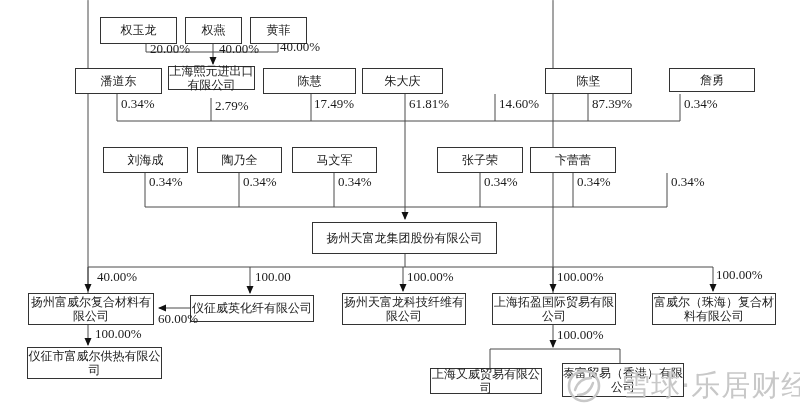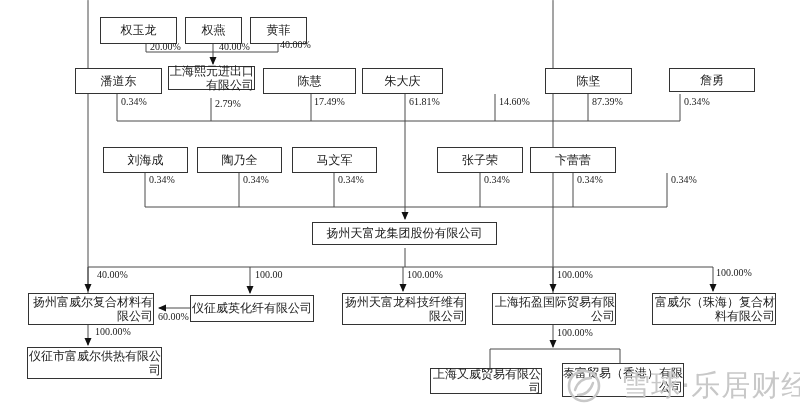--- a/index.html
+++ b/index.html
@@ -4,25 +4,25 @@
 <style>
   html,body{margin:0;padding:0;background:#fff;}
   #canvas{
     position:relative;width:800px;height:406px;background:#ffffff;overflow:hidden;
     font-family:"DejaVu Serif","Liberation Serif",serif;
   }
   .wires{position:absolute;left:0;top:0;z-index:1;}
   .node{
     position:absolute;z-index:2;box-sizing:border-box;
     border:1.4px solid #333333;background:#ffffff;color:#1a1a1a;
-    display:flex;align-items:center;justify-content:center;text-align:right;
+    display:flex;align-items:center;justify-content:center;text-align:center;
     font-size:12px;line-height:1.18;padding:0;letter-spacing:0;
   }
   .pct{
-    position:absolute;z-index:2;font-size:10px;color:#1a1a1a;white-space:nowrap;
+    position:absolute;z-index:2;font-size:13px;color:#1a1a1a;white-space:nowrap;
     font-family:"Liberation Serif","DejaVu Serif",serif;
   }
   .watermark{
     position:absolute;z-index:3;display:flex;align-items:center;gap:19px;
     color:#c8c8c8;font-size:29px;white-space:nowrap;letter-spacing:1px;
     font-family:"DejaVu Sans","Liberation Sans",sans-serif;
   }
 </style>
 </head>
 <body>
@@ -84,21 +84,21 @@
   <div class="node" style="left:292px;top:147px;width:85px;height:26px">马文军</div>
   <div class="node" style="left:437px;top:147px;width:86px;height:26px">张子荣</div>
   <div class="node" style="left:530px;top:147px;width:86px;height:26px">卞蕾蕾</div>
   <span class="pct" style="left:149px;top:174px">0.34%</span>
   <span class="pct" style="left:243px;top:174px">0.34%</span>
   <span class="pct" style="left:338px;top:174px">0.34%</span>
   <span class="pct" style="left:484px;top:174px">0.34%</span>
   <span class="pct" style="left:577px;top:174px">0.34%</span>
   <span class="pct" style="left:671px;top:174px">0.34%</span>
 
-  <div class="node" style="left:312px;top:222px;width:185px;height:23px">扬州天富龙集团股份有限公司</div>
+  <div class="node" style="left:312px;top:222px;width:185px;height:32px">扬州天富龙集团股份有限公司</div>
 
   <span class="pct" style="left:97px;top:269px">40.00%</span>
   <span class="pct" style="left:255px;top:269px">100.00</span>
   <span class="pct" style="left:407px;top:269px">100.00%</span>
   <span class="pct" style="left:557px;top:269px">100.00%</span>
   <span class="pct" style="left:716px;top:267px">100.00%</span>
 
   <div class="node" style="left:28px;top:293px;width:126px;height:32px">扬州富威尔复合材料有限公司</div>
   <div class="node" style="left:190px;top:295px;width:124px;height:27px">仪征威英化纤有限公司</div>
   <div class="node" style="left:342px;top:293px;width:124px;height:32px">扬州天富龙科技纤维有限公司</div>

